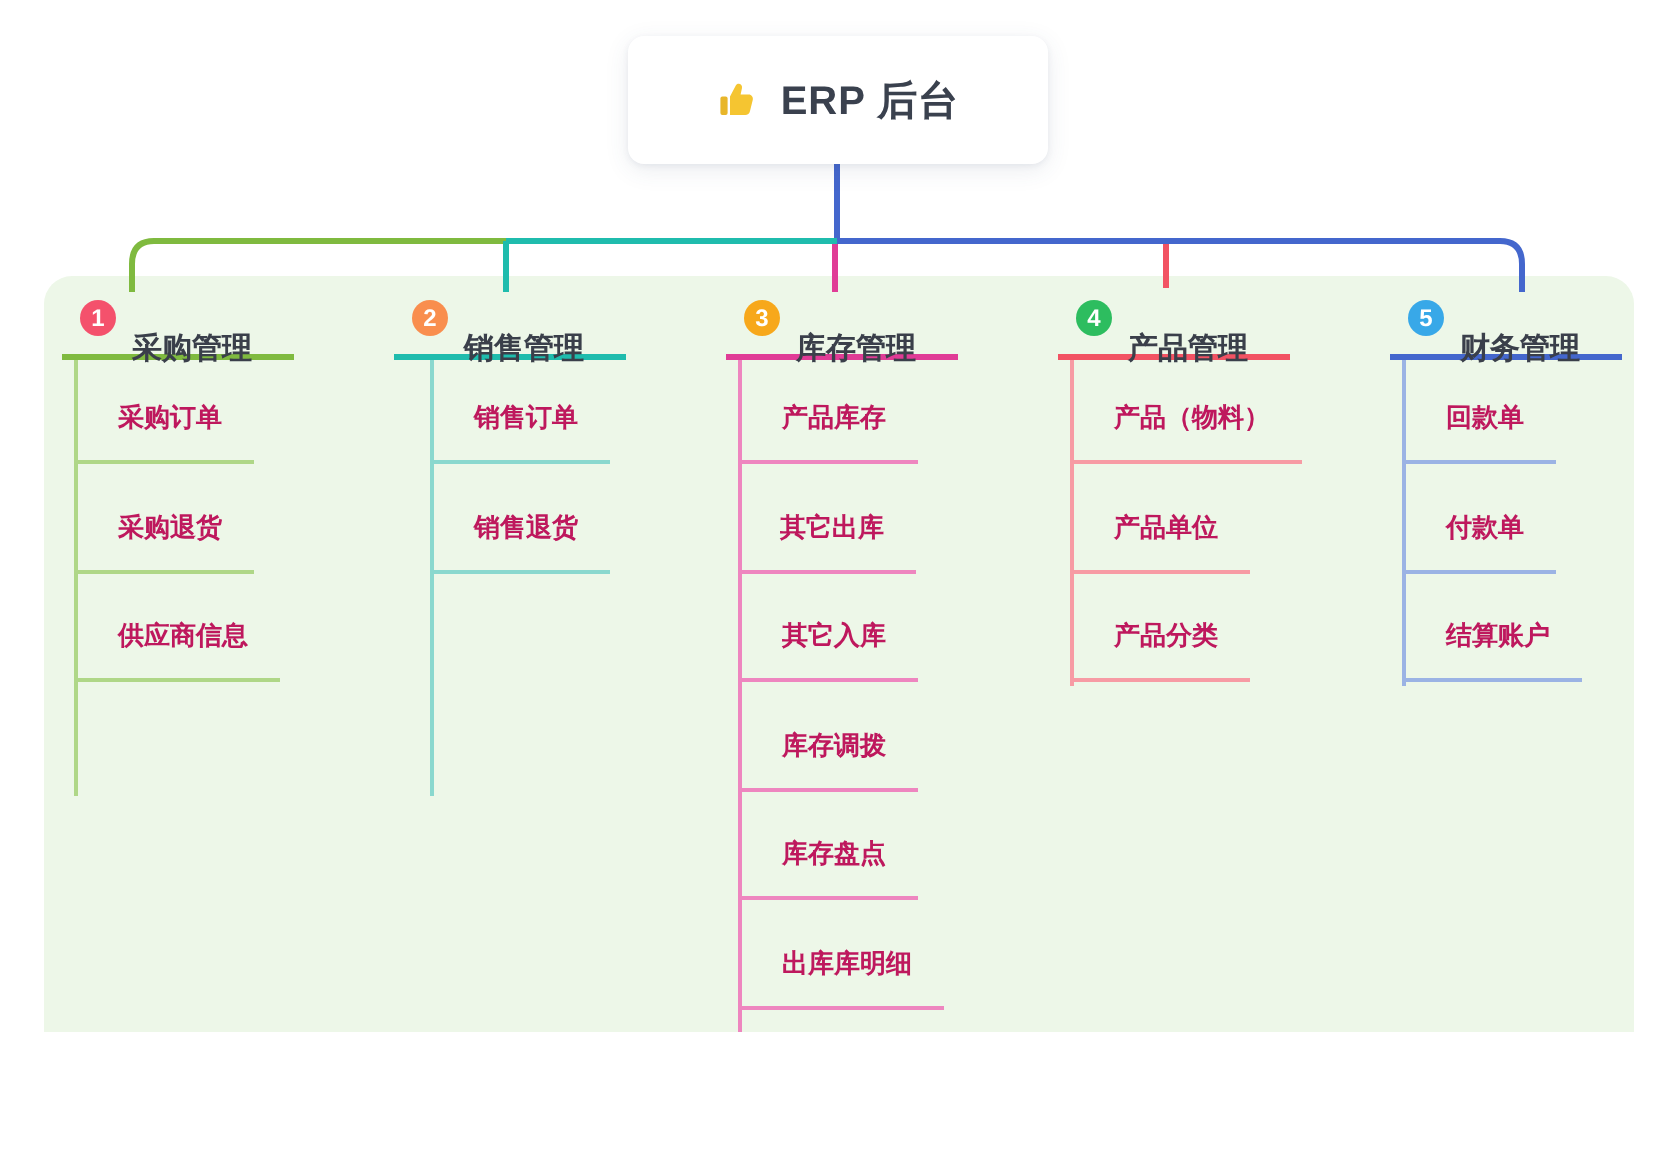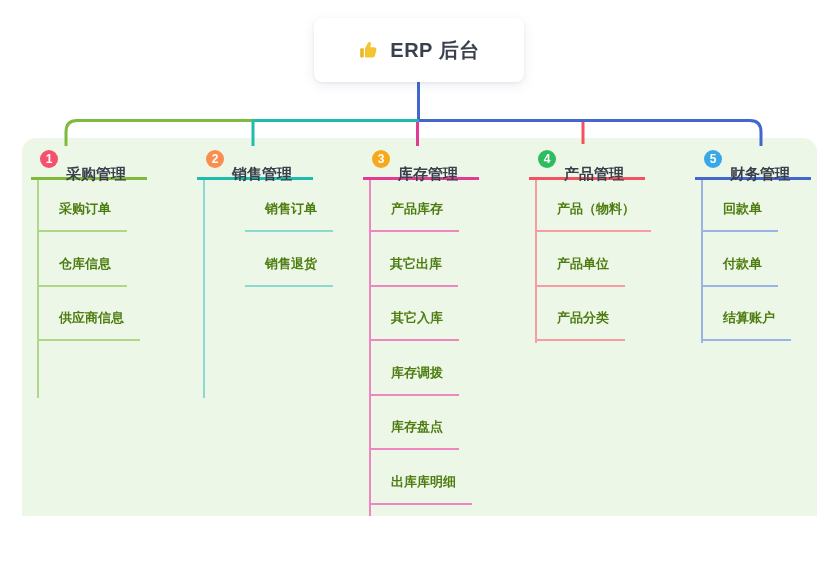--- a/index.html
+++ b/index.html
@@ -19,21 +19,21 @@
                 display:flex;align-items:center;gap:8px;padding:0 0 5px 9px;
                 border-bottom:3px solid #000;cursor:pointer;}
   .branch-title .badge{width:18px;height:18px;border-radius:50%;flex:0 0 18px;
                 display:flex;align-items:center;justify-content:center;
                 color:#fff;font-size:12px;line-height:1;}
   .branch-title .label{font-size:15px;color:#3A3F4A;white-space:nowrap;margin-top:30px;}
   .branch-children{position:absolute;top:180px;border-left:2px solid #ccc;
                 display:flex;flex-direction:column;align-items:flex-start;}
   .child-item{height:54.5px;width:max-content;display:flex;align-items:flex-end;
                 padding:0 16px 12px 20px;border-bottom:2px solid #ccc;
-                font-size:13px;color:#4d7c0f;white-space:nowrap;cursor:pointer;}
+                font-size:13px;color:#be185d;white-space:nowrap;cursor:pointer;}
   .child-item:first-child{height:52px;}
 </style>
 </head>
 <body>
 
 <div class="canvas">
   <div class="panel"></div>
 
   <svg class="connectors" width="839" height="588" id="connector-svg">
       <path d="M418.5 80 V 120.5" stroke="#4467CD" stroke-width="3" fill="none"></path>
@@ -55,28 +55,28 @@
     <span>ERP 后台</span>
   </div>
 
   <div id="branches-host">
       <div class="branch-title" style="left: 31px; border-bottom-color: rgb(127, 186, 63);">
         <span class="badge" style="background: rgb(244, 81, 108);">1</span>
         <span class="label">采购管理</span>
       </div>
       <div class="branch-children" style="left: 37px; border-left-color: rgb(175, 215, 135); height: 217.5px;">
         <div class="child-item" style="border-bottom-color: rgb(175, 215, 135);">采购订单</div>
-        <div class="child-item" style="border-bottom-color: rgb(175, 215, 135);">仓库信息</div>
+        <div class="child-item" style="border-bottom-color: rgb(175, 215, 135);">采购退货</div>
         <div class="child-item" style="border-bottom-color: rgb(175, 215, 135);">供应商信息</div>
       </div>
       <div class="branch-title" style="left: 197px; border-bottom-color: rgb(31, 188, 173);">
         <span class="badge" style="background: rgb(249, 142, 78);">2</span>
         <span class="label">销售管理</span>
       </div>
-      <div class="branch-children" style="left: 203px; border-left-color: rgb(138, 216, 206); height: 217.5px; padding-left: 40px;">
+      <div class="branch-children" style="left: 215px; border-left-color: rgb(138, 216, 206); height: 217.5px;">
         <div class="child-item" style="border-bottom-color: rgb(138, 216, 206);">销售订单</div>
         <div class="child-item" style="border-bottom-color: rgb(138, 216, 206);">销售退货</div>
       </div>
       <div class="branch-title" style="left: 363px; border-bottom-color: rgb(224, 60, 150);">
         <span class="badge" style="background: rgb(247, 168, 27);">3</span>
         <span class="label">库存管理</span>
       </div>
       <div class="branch-children" style="left: 369px; border-left-color: rgb(238, 134, 191); height: 381px;">
         <div class="child-item" style="border-bottom-color: rgb(238, 134, 191);">产品库存</div>
         <div class="child-item" style="border-bottom-color: rgb(238, 134, 191); padding-left: 19px;">其它出库</div>

